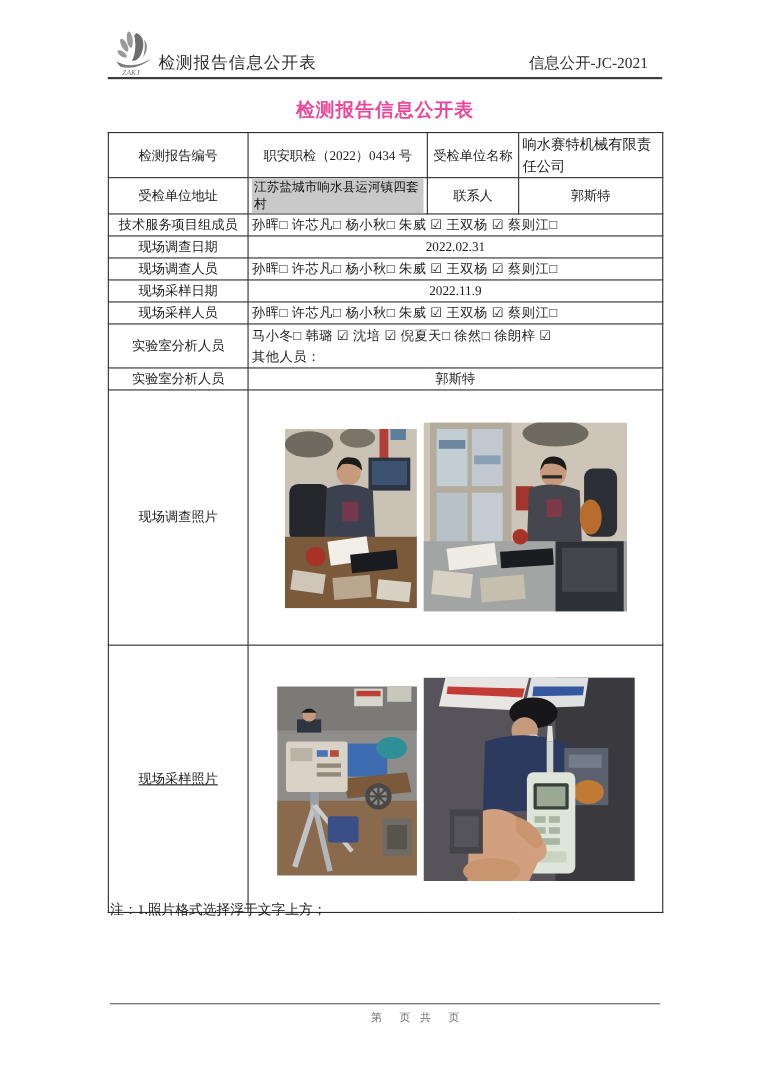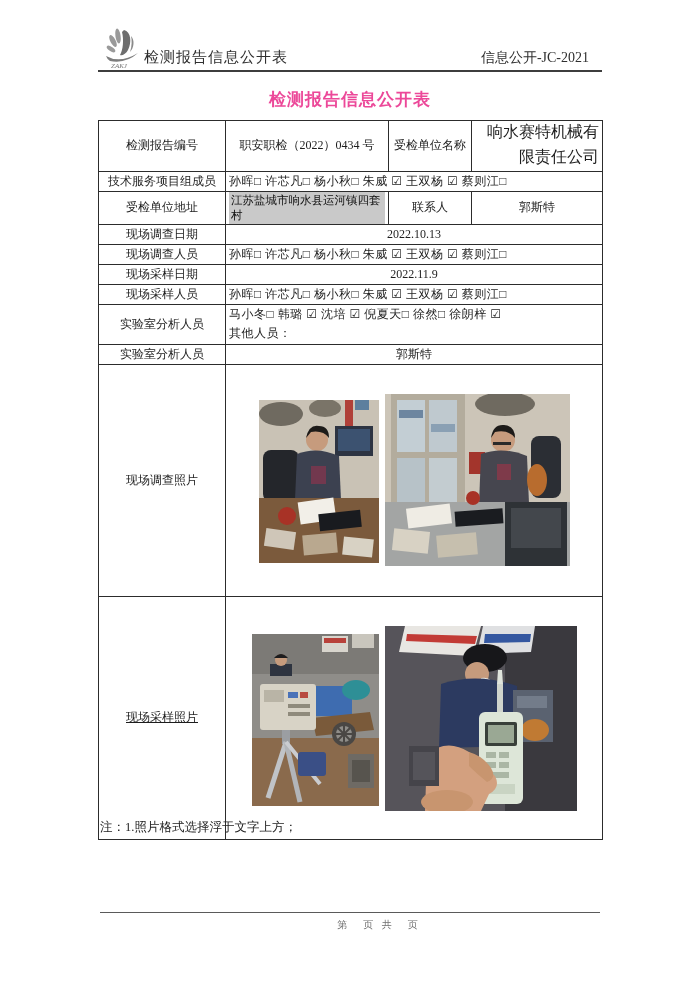--- a/index.html
+++ b/index.html
@@ -15,21 +15,21 @@
   
   .title{position:absolute;left:0;top:88px;width:700px;text-align:center;font-size:17px;font-weight:bold;color:#ec4899;letter-spacing:1px;}
 
   
   table.main{position:absolute;left:98px;top:120px;width:504px;border-collapse:collapse;table-layout:fixed;font-size:12px;color:#1d1d1d;}
   table.main td{border:1px solid #2c2c2c;padding:0 3px;overflow:hidden;}
   td.lab{text-align:center;}
   td.ctr{text-align:center;}
   td.names{text-align:left;padding-left:9px;letter-spacing:0.5px;}
   .chk{font-size:12px;}
-  .unitname{font-size:16px;line-height:1.55;text-align:right;font-family:Liberation Mono, monospace;}
+  .unitname{font-size:13px;line-height:1.55;text-align:left;}
   .addr-hl{display:inline-block;background:#c9c9c9;font-family:"Liberation Sans","DejaVu Sans",sans-serif;font-size:11.5px;padding:1px 2px;color:#111;}
   .two-line{line-height:1.6;}
   .photocell{vertical-align:top;}
   .photos{display:flex;justify-content:center;align-items:flex-start;gap:6px;}
   .photos.survey{padding-top:29px;}
   .photos.sampling{padding-top:29px;}
   .ph{display:block;}
 
   
   .note{position:absolute;left:100px;top:819px;font-size:12.5px;color:#222;}
@@ -69,32 +69,32 @@
         <col style="width:131px">
       </colgroup>
     <tbody>
       <tr style="height:38px;">
         <td class="lab">检测报告编号</td>
         <td class="ctr">职安职检（2022）0434 号</td>
         <td class="lab">受检单位名称</td>
         <td class="unitname">响水赛特机械有限责任公司</td>
       </tr>
       <tr style="height:20px;">
-        <td class="lab">技术服务项目组成员</td>
-        <td colspan="3" class="names chk">孙晖□ 许芯凡□ 杨小秋□ 朱威 ☑ 王双杨 ☑ 蔡则江□</td>
-      </tr>
-      <tr style="height:20px;">
         <td class="lab">受检单位地址</td>
         <td><span class="addr-hl">江苏盐城市响水县运河镇四套村</span></td>
         <td class="lab">联系人</td>
         <td class="ctr">郭斯特</td>
       </tr>
       <tr style="height:20px;">
+        <td class="lab">技术服务项目组成员</td>
+        <td colspan="3" class="names chk">孙晖□ 许芯凡□ 杨小秋□ 朱威 ☑ 王双杨 ☑ 蔡则江□</td>
+      </tr>
+      <tr style="height:20px;">
         <td class="lab">现场调查日期</td>
-        <td colspan="3" class="ctr">2022.10.13</td>
+        <td colspan="3" class="ctr">2022.02.31</td>
       </tr>
       <tr style="height:20px;">
         <td class="lab">现场调查人员</td>
         <td colspan="3" class="names chk">孙晖□ 许芯凡□ 杨小秋□ 朱威 ☑ 王双杨 ☑ 蔡则江□</td>
       </tr>
       <tr style="height:20px;">
         <td class="lab">现场采样日期</td>
         <td colspan="3" class="ctr">2022.11.9</td>
       </tr>
       <tr style="height:20px;">

